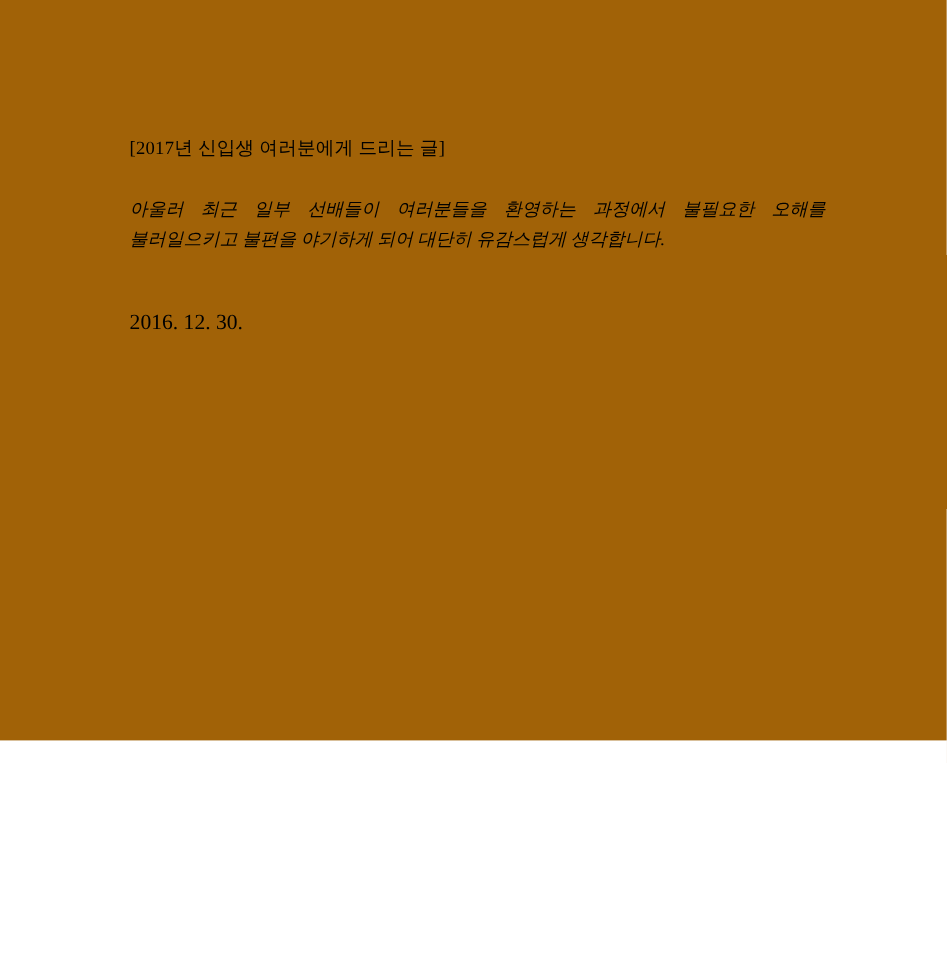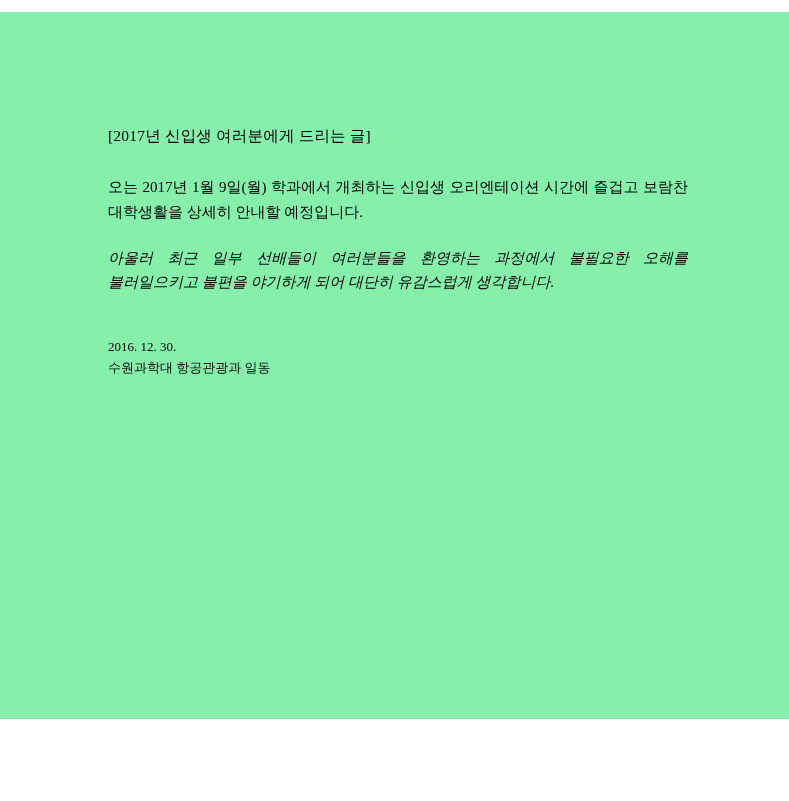--- a/index.html
+++ b/index.html
@@ -10,24 +10,23 @@
   body {
     width: 789px;
     height: 801px;
     font-family: "Liberation Serif", "DejaVu Serif", serif;
     color: #000000;
     overflow: hidden;
   }
   .page {
     position: relative;
     width: 789px;
-    height: 707px;
-    background: #86efac;
+    height: 617px;
+    background: #a16207;
     box-sizing: border-box;
-    margin-top: 12px;
   }
   .doc-body {
     position: absolute;
     left: 108px;
     top: 112px;
     width: 580px;
   }
   .title {
     font-size: 15.5px;
     line-height: 1.5;
@@ -41,44 +40,42 @@
     margin: 0 0 22px 0;
     text-align: justify;
     text-justify: inter-character;
     word-break: keep-all;
   }
   .para.gap-large {
     margin-bottom: 42px;
     font-style: italic;
   }
   .signature {
-    font-size: 13px;
+    font-size: 18px;
     line-height: 1.62;
     margin: 0;
   }
   .signature .line {
     display: block;
     white-space: nowrap;
   }
 </style>
 </head>
 <body>
 
 <div class="page">
   <div class="doc-body">
 
     <p class="title">[2017년 신입생 여러분에게 드리는 글]</p>
 
 
-    <p class="para">오는 2017년 1월 9일(월) 학과에서 개최하는 신입생 오리엔테이션 시간에 즐겁고 보람찬 대학생활을 상세히 안내할 예정입니다.</p>
 
 
     <p class="para gap-large">아울러 최근 일부 선배들이 여러분들을 환영하는 과정에서 불필요한 오해를 불러일으키고 불편을 야기하게 되어 대단히 유감스럽게 생각합니다.</p>
 
 
 
     <div class="signature">
       <span class="line">2016. 12. 30.</span>
-      <span class="line">수원과학대 항공관광과 일동</span>
     </div>
 
   </div>
 </div>
 
 </body></html>

